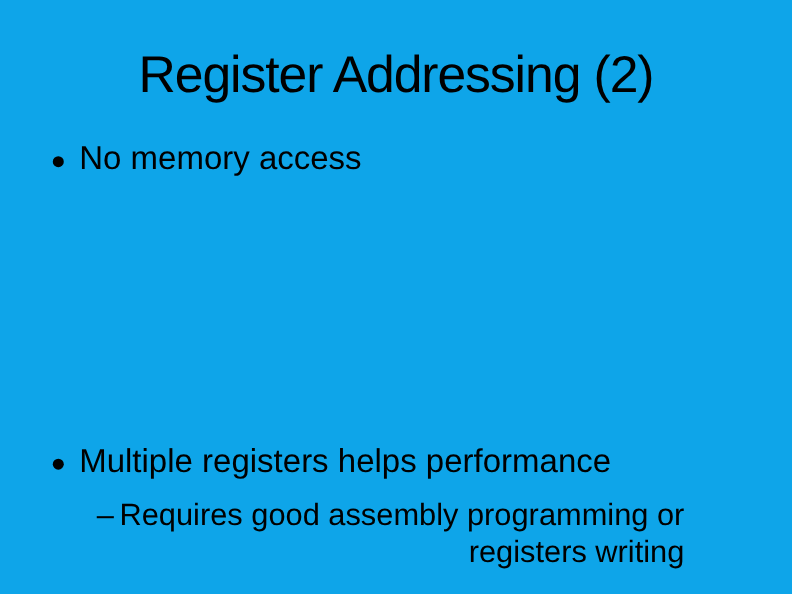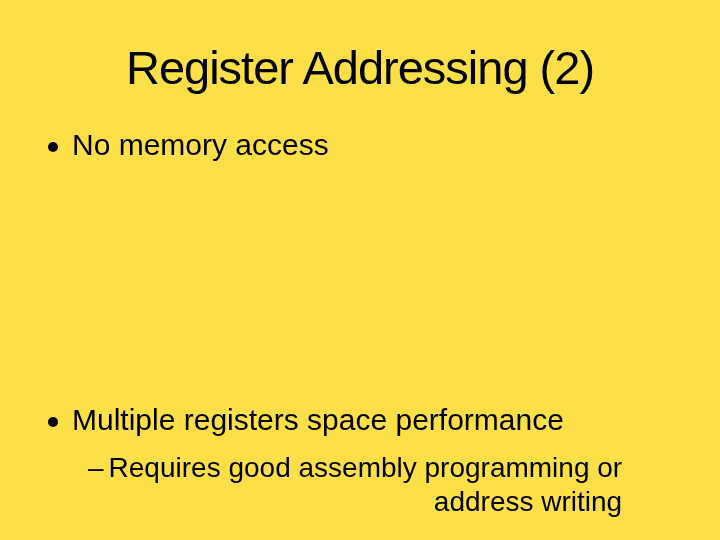--- a/index.html
+++ b/index.html
@@ -11,21 +11,21 @@
     height: 540px;
     background: #ffffff;
     position: relative;
     overflow: hidden;
     font-family: "Liberation Sans", "DejaVu Sans", sans-serif;
     color: #000000;
   }
   .slide {
     position: absolute;
     inset: 0;
-    background: #fde047;
+    background: #0ea5e9;
   }
   .slide-title {
     position: absolute;
     top: 41px;
     left: 0;
     width: 720px;
     text-align: center;
     font-size: 47px;
     letter-spacing: -1px;
     line-height: 1.15;
@@ -83,24 +83,24 @@
 
   <div class="bullet-row row-1">
     <span class="dot"></span>
     <span class="bullet-text">No memory access</span>
   </div>
 
 
 
   <div class="bullet-row row-4">
     <span class="dot"></span>
-    <span class="bullet-text">Multiple registers space performance</span>
+    <span class="bullet-text">Multiple registers helps performance</span>
   </div>
 
   <div class="sub-bullet-row">
     <span class="dash">–</span>
     <span class="sub-lines">
       <span style="display:block">Requires good assembly programming or</span>
-      <span style="display:block">address writing</span>
+      <span style="display:block">registers writing</span>
     </span>
   </div>
 
 </div>
 
 </body></html>

